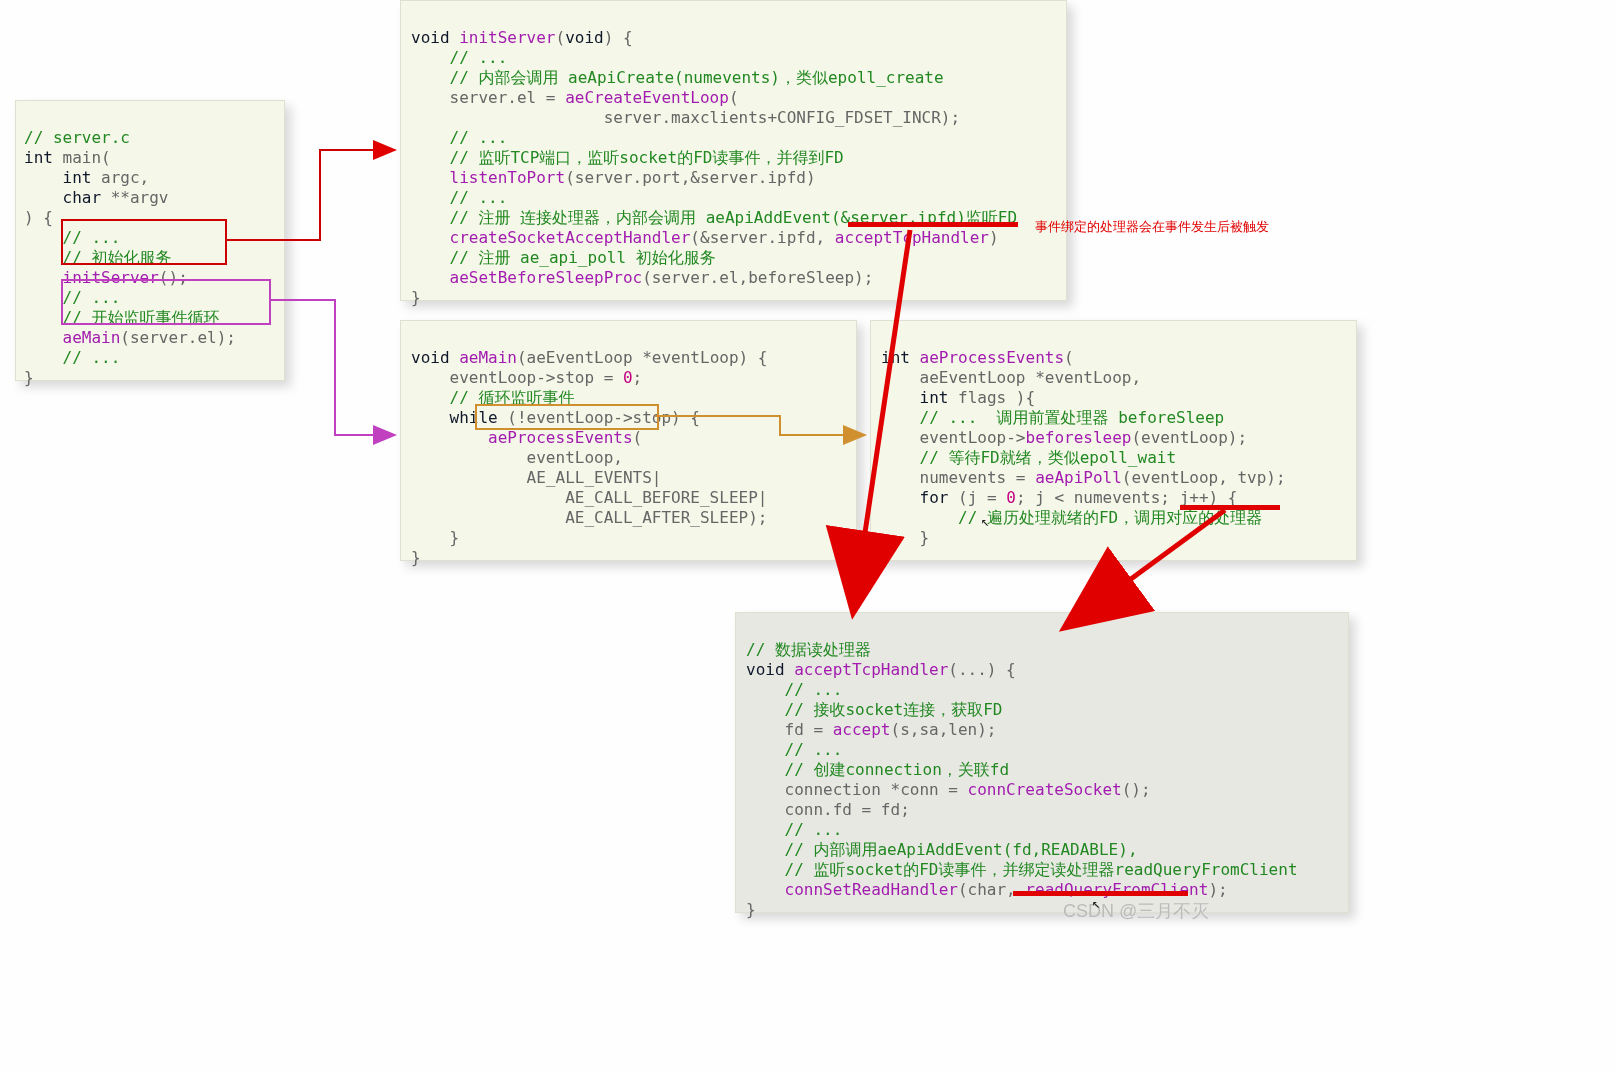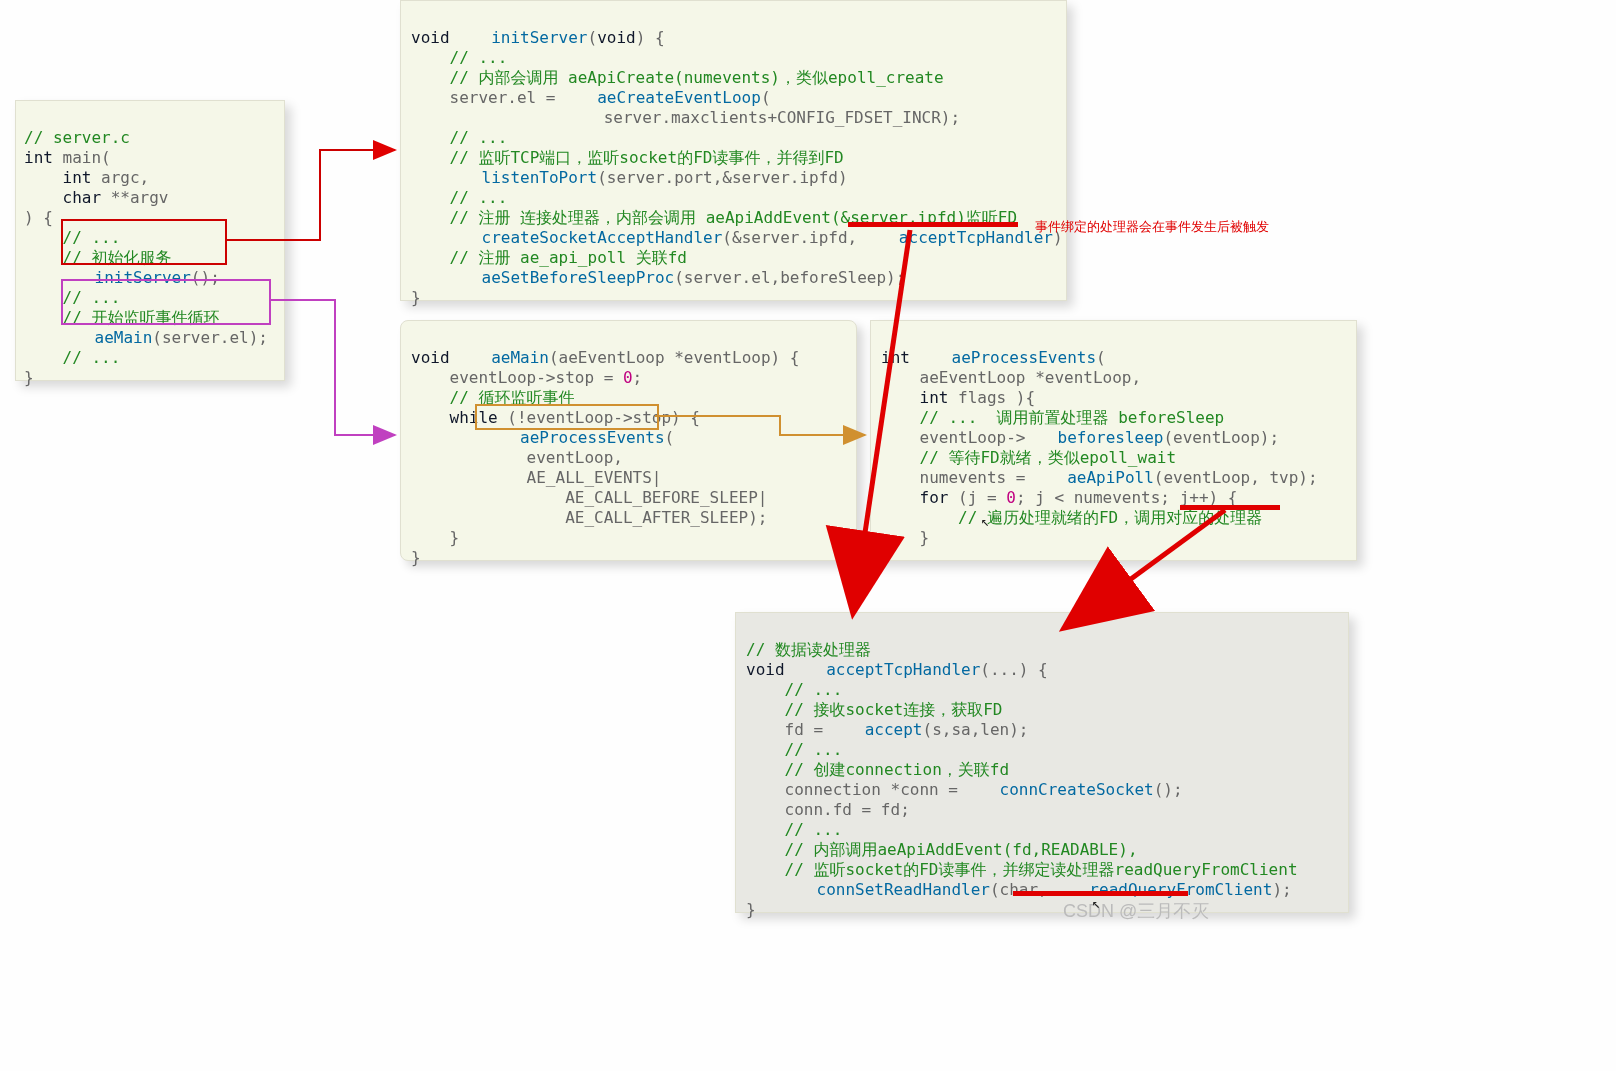--- a/index.html
+++ b/index.html
@@ -17,21 +17,21 @@
     position: absolute;
     background: #f5f7e8;
     border: 1px solid #e0e0d0;
     box-shadow: 6px 6px 10px rgba(0,0,0,0.15);
     padding: 7px 10px;
     white-space: pre;
     line-height: 20px;
     color: #666;
   }
   .kw  { color: #0f172a; }     
-  .fn  { color: #0369a1; margin-left: 32px; }     
+  .fn  { color: #a21caf; }     
   .cmt { color: #228822; }     
   .num { color: #c00080; }
   .box-red {
     position: absolute;
     border: 2px solid #cc0000;
     pointer-events: none;
   }
   .box-purple {
     position: absolute;
     border: 2px solid #c040c0;
@@ -91,28 +91,28 @@
 <span class="cmt">    // ...</span>
 <span class="cmt">    // 内部会调用 aeApiCreate(numevents)，类似epoll_create</span>
 <span>    server.el = </span><span class="fn">aeCreateEventLoop</span><span>(</span>
 <span>                    server.maxclients+CONFIG_FDSET_INCR);</span>
 <span class="cmt">    // ...</span>
 <span class="cmt">    // 监听TCP端口，监听socket的FD读事件，并得到FD</span>
 <span>    </span><span class="fn">listenToPort</span><span>(server.port,&amp;server.ipfd)</span>
 <span class="cmt">    // ...</span>
 <span class="cmt">    // 注册 连接处理器，内部会调用 aeApiAddEvent(&amp;server.ipfd)监听FD</span>
 <span>    </span><span class="fn">createSocketAcceptHandler</span><span>(&amp;server.ipfd, </span><span class="fn">acceptTcpHandler</span><span>)</span>
-<span class="cmt">    // 注册 ae_api_poll 关联fd</span>
+<span class="cmt">    // 注册 ae_api_poll 初始化服务</span>
 <span>    </span><span class="fn">aeSetBeforeSleepProc</span><span>(server.el,beforeSleep);</span>
 <span>}</span>
 </div>
 <div class="red-underline" style="left:848px; top:222px; width:170px;"></div>
 <div class="red-text" style="left:1035px; top:218px;">事件绑定的处理器会在事件发生后被触发</div>
 
-<div class="code-box" style="left:400px; top:320px; width:435px; height:225px;border-radius:8px;">
+<div class="code-box" style="left:400px; top:320px; width:435px; height:225px;">
 <span class="kw">void</span><span class="fn"> aeMain</span><span>(aeEventLoop *eventLoop) {</span>
 <span>    eventLoop-&gt;stop = </span><span class="num">0</span><span>;</span>
 <span class="cmt">    // 循环监听事件</span>
 <span>    </span><span class="kw">while</span><span> (!eventLoop-&gt;stop) {</span>
 <span>        </span><span class="fn">aeProcessEvents</span><span>(</span>
 <span>            eventLoop,</span>
 <span>            AE_ALL_EVENTS|</span>
 <span>                AE_CALL_BEFORE_SLEEP|</span>
 <span>                AE_CALL_AFTER_SLEEP);</span>
 <span>    }</span>

